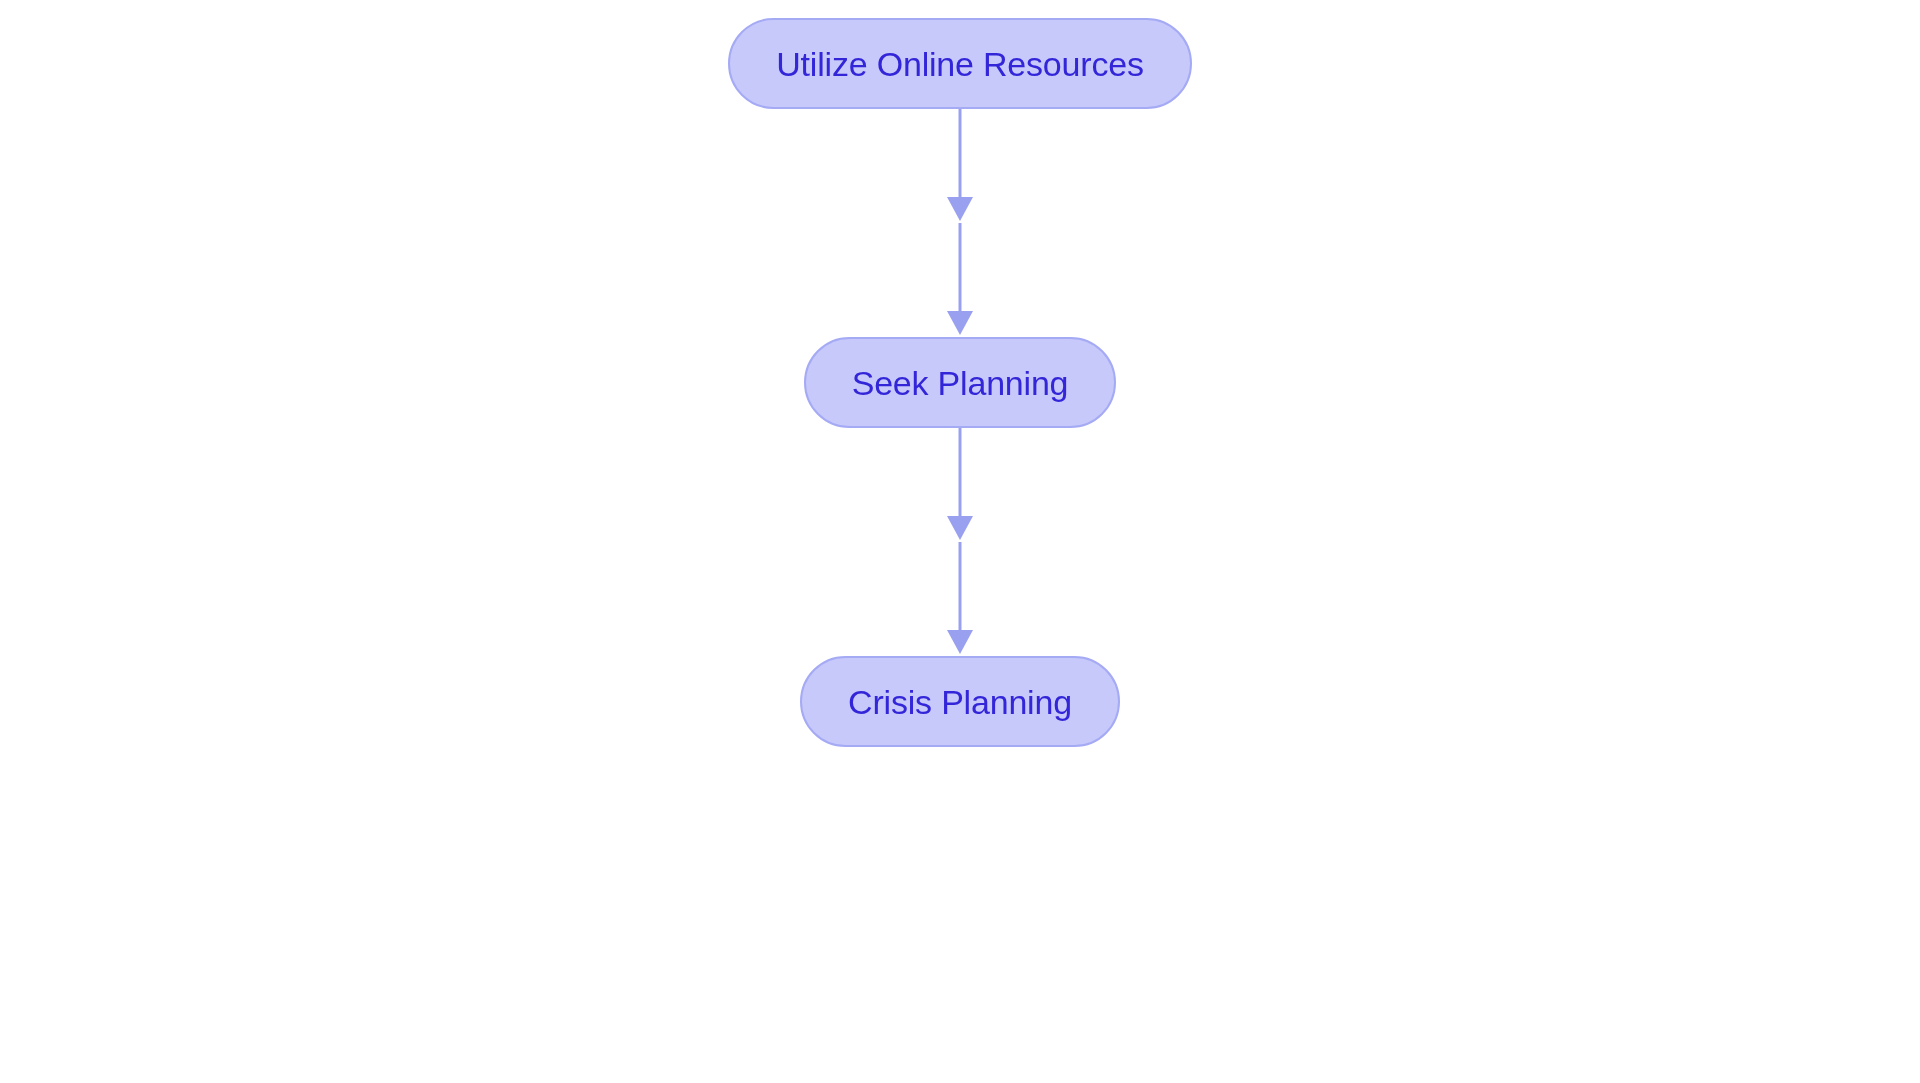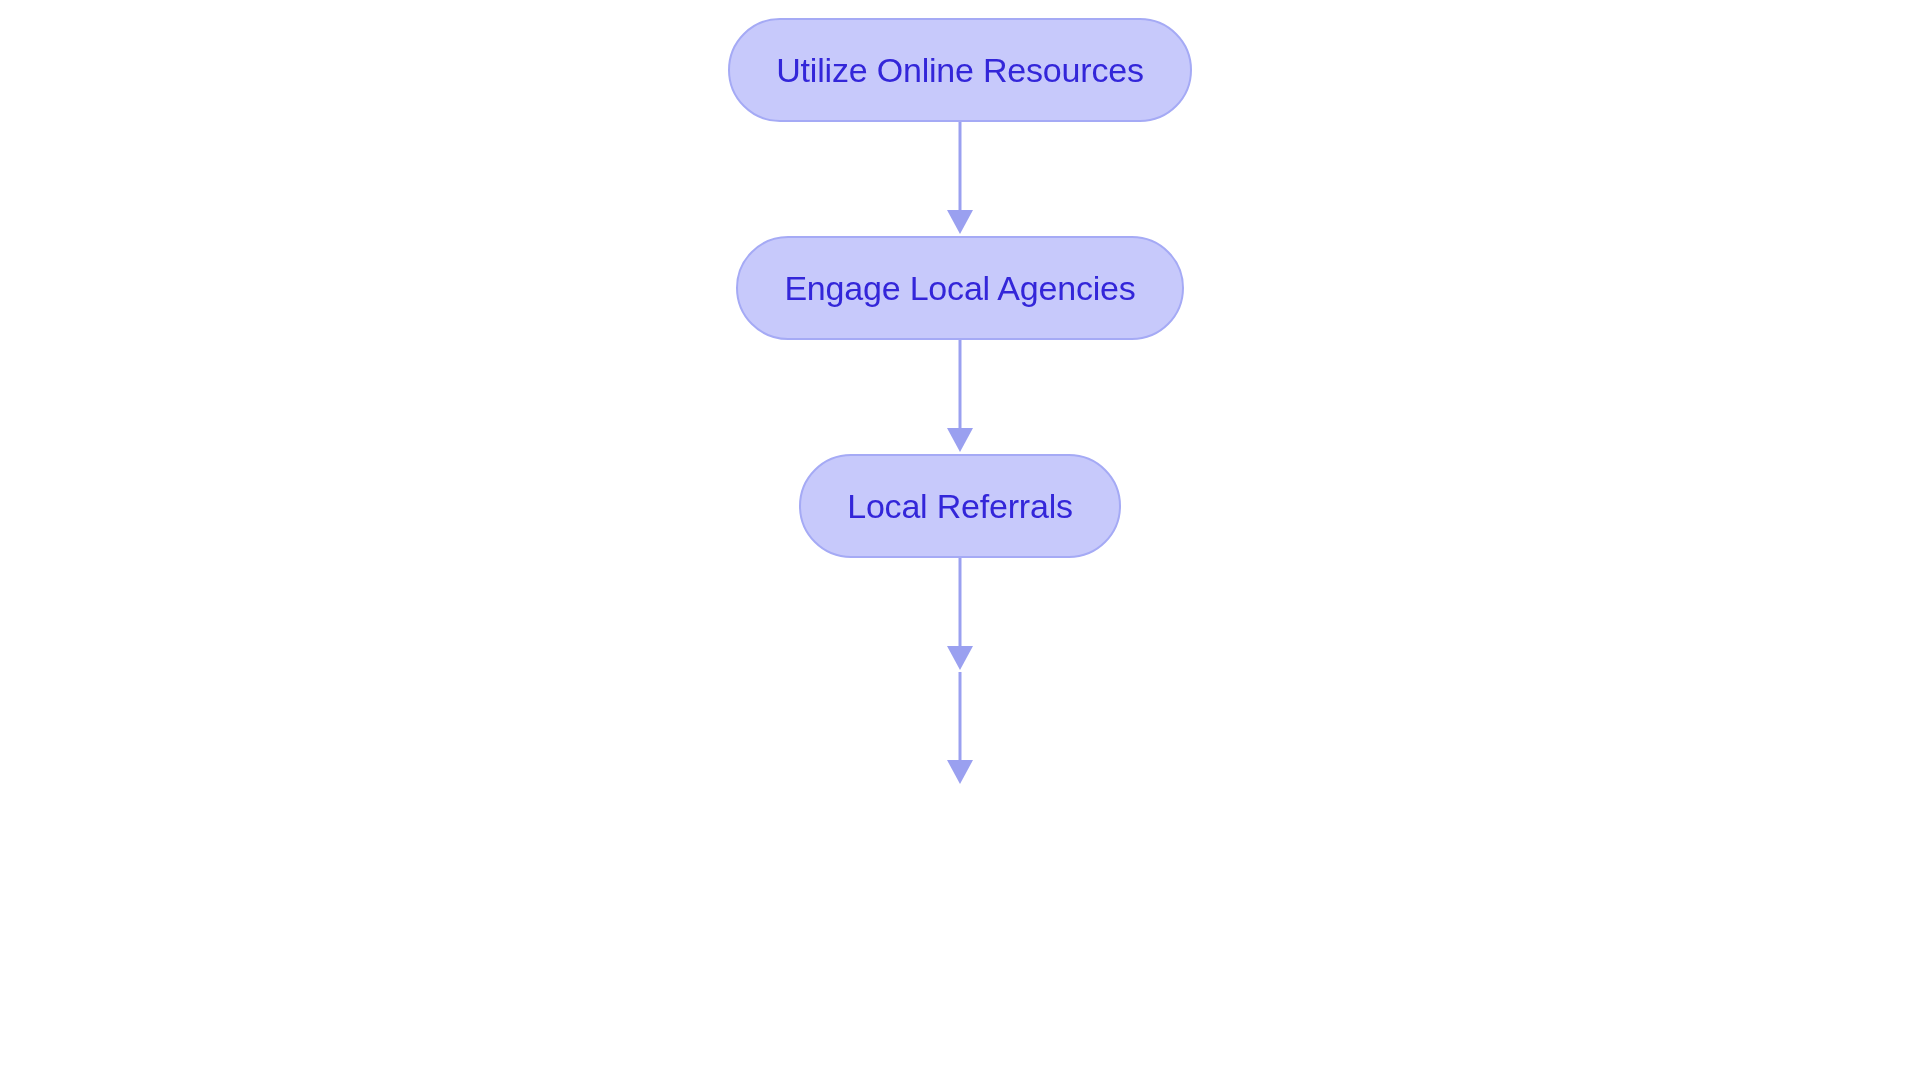--- a/index.html
+++ b/index.html
@@ -29,21 +29,21 @@
     width: 1920px;
     height: 1083px;
     display: flex;
     flex-direction: column;
     align-items: center;
     justify-content: flex-start;
   }
 
   .node {
     box-sizing: border-box;
-    height: 104px;
+    height: 91px;
     border: 2px solid #A5AAF5;
     background: #C7C9FB;
     border-radius: 59px;
     display: flex;
     align-items: center;
     justify-content: center;
     padding: 0 46px;
     flex: none;
   }
 
@@ -80,39 +80,39 @@
 
     <div class="node">
       <span class="node-label">Utilize Online Resources</span>
     </div>
 
     <svg class="connector" viewBox="0 0 40 114">
       <line x1="20" y1="0" x2="20" y2="90" stroke="#9AA0F0" stroke-width="3"></line>
       <polygon points="20,112 7,88 33,88" fill="#9AA0F0"></polygon>
     </svg>
 
-    <div class="node">
-      <span class="node-label">Engage Local Agencies</span>
-    </div>
 
     <svg class="connector" viewBox="0 0 40 114">
       <line x1="20" y1="0" x2="20" y2="90" stroke="#9AA0F0" stroke-width="3"></line>
       <polygon points="20,112 7,88 33,88" fill="#9AA0F0"></polygon>
     </svg>
 
     <div class="node">
-      <span class="node-label">Local Referrals</span>
+      <span class="node-label">Seek Planning</span>
     </div>
 
     <svg class="connector" viewBox="0 0 40 114">
       <line x1="20" y1="0" x2="20" y2="90" stroke="#9AA0F0" stroke-width="3"></line>
       <polygon points="20,112 7,88 33,88" fill="#9AA0F0"></polygon>
     </svg>
 
 
     <svg class="connector" viewBox="0 0 40 114">
       <line x1="20" y1="0" x2="20" y2="90" stroke="#9AA0F0" stroke-width="3"></line>
       <polygon points="20,112 7,88 33,88" fill="#9AA0F0"></polygon>
     </svg>
 
+    <div class="node">
+      <span class="node-label">Crisis Planning</span>
+    </div>
 
   </div>
 </div>
 
 </body></html>

